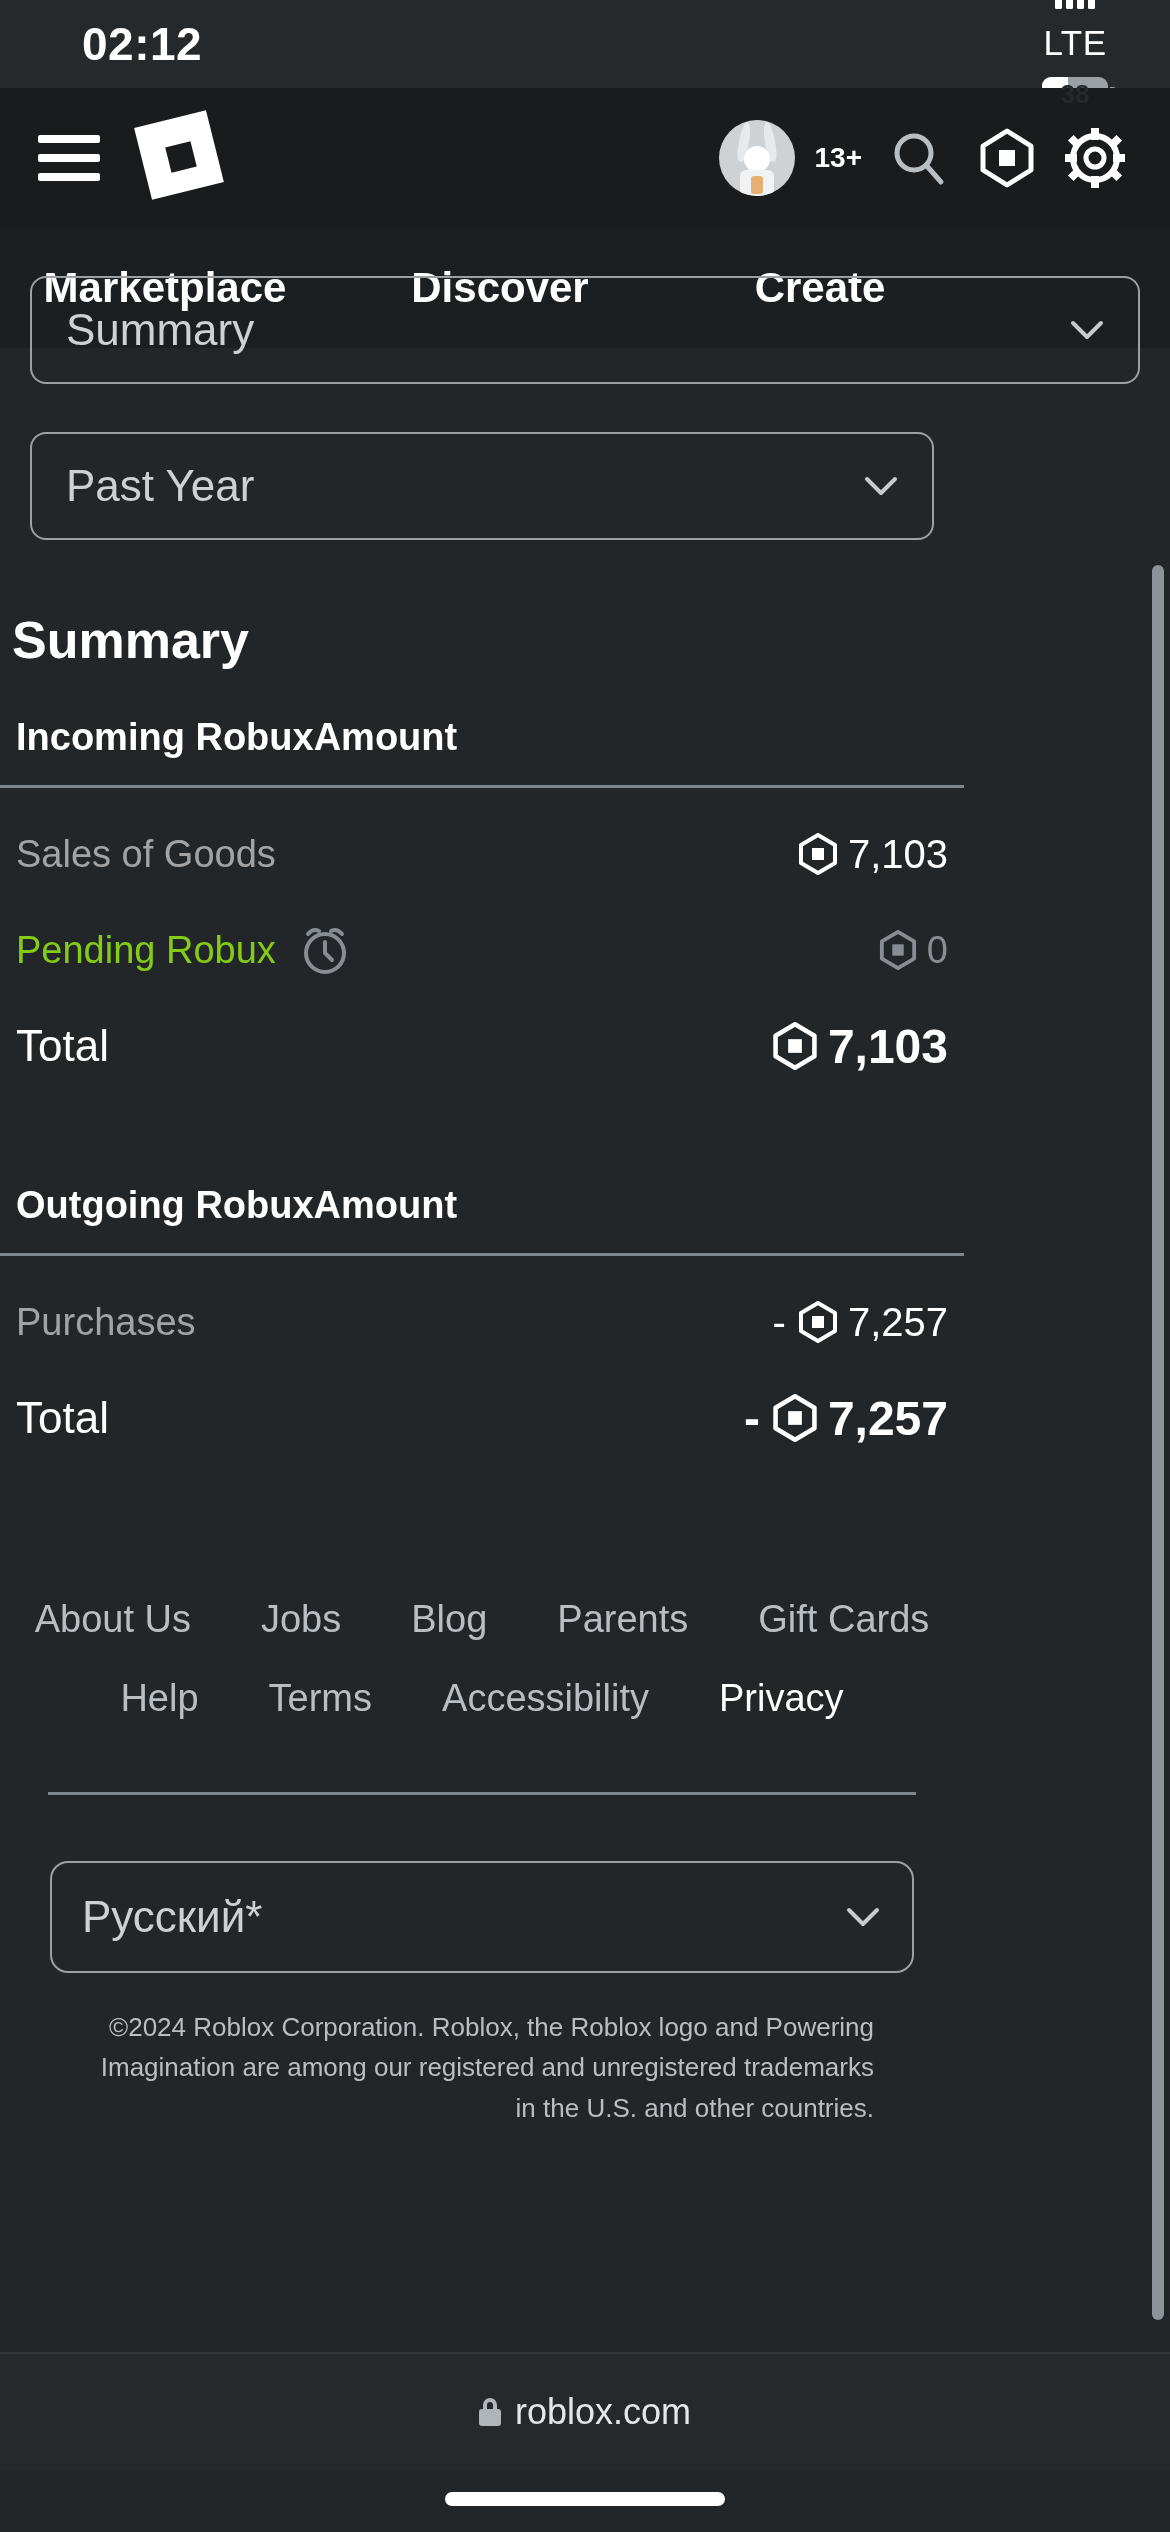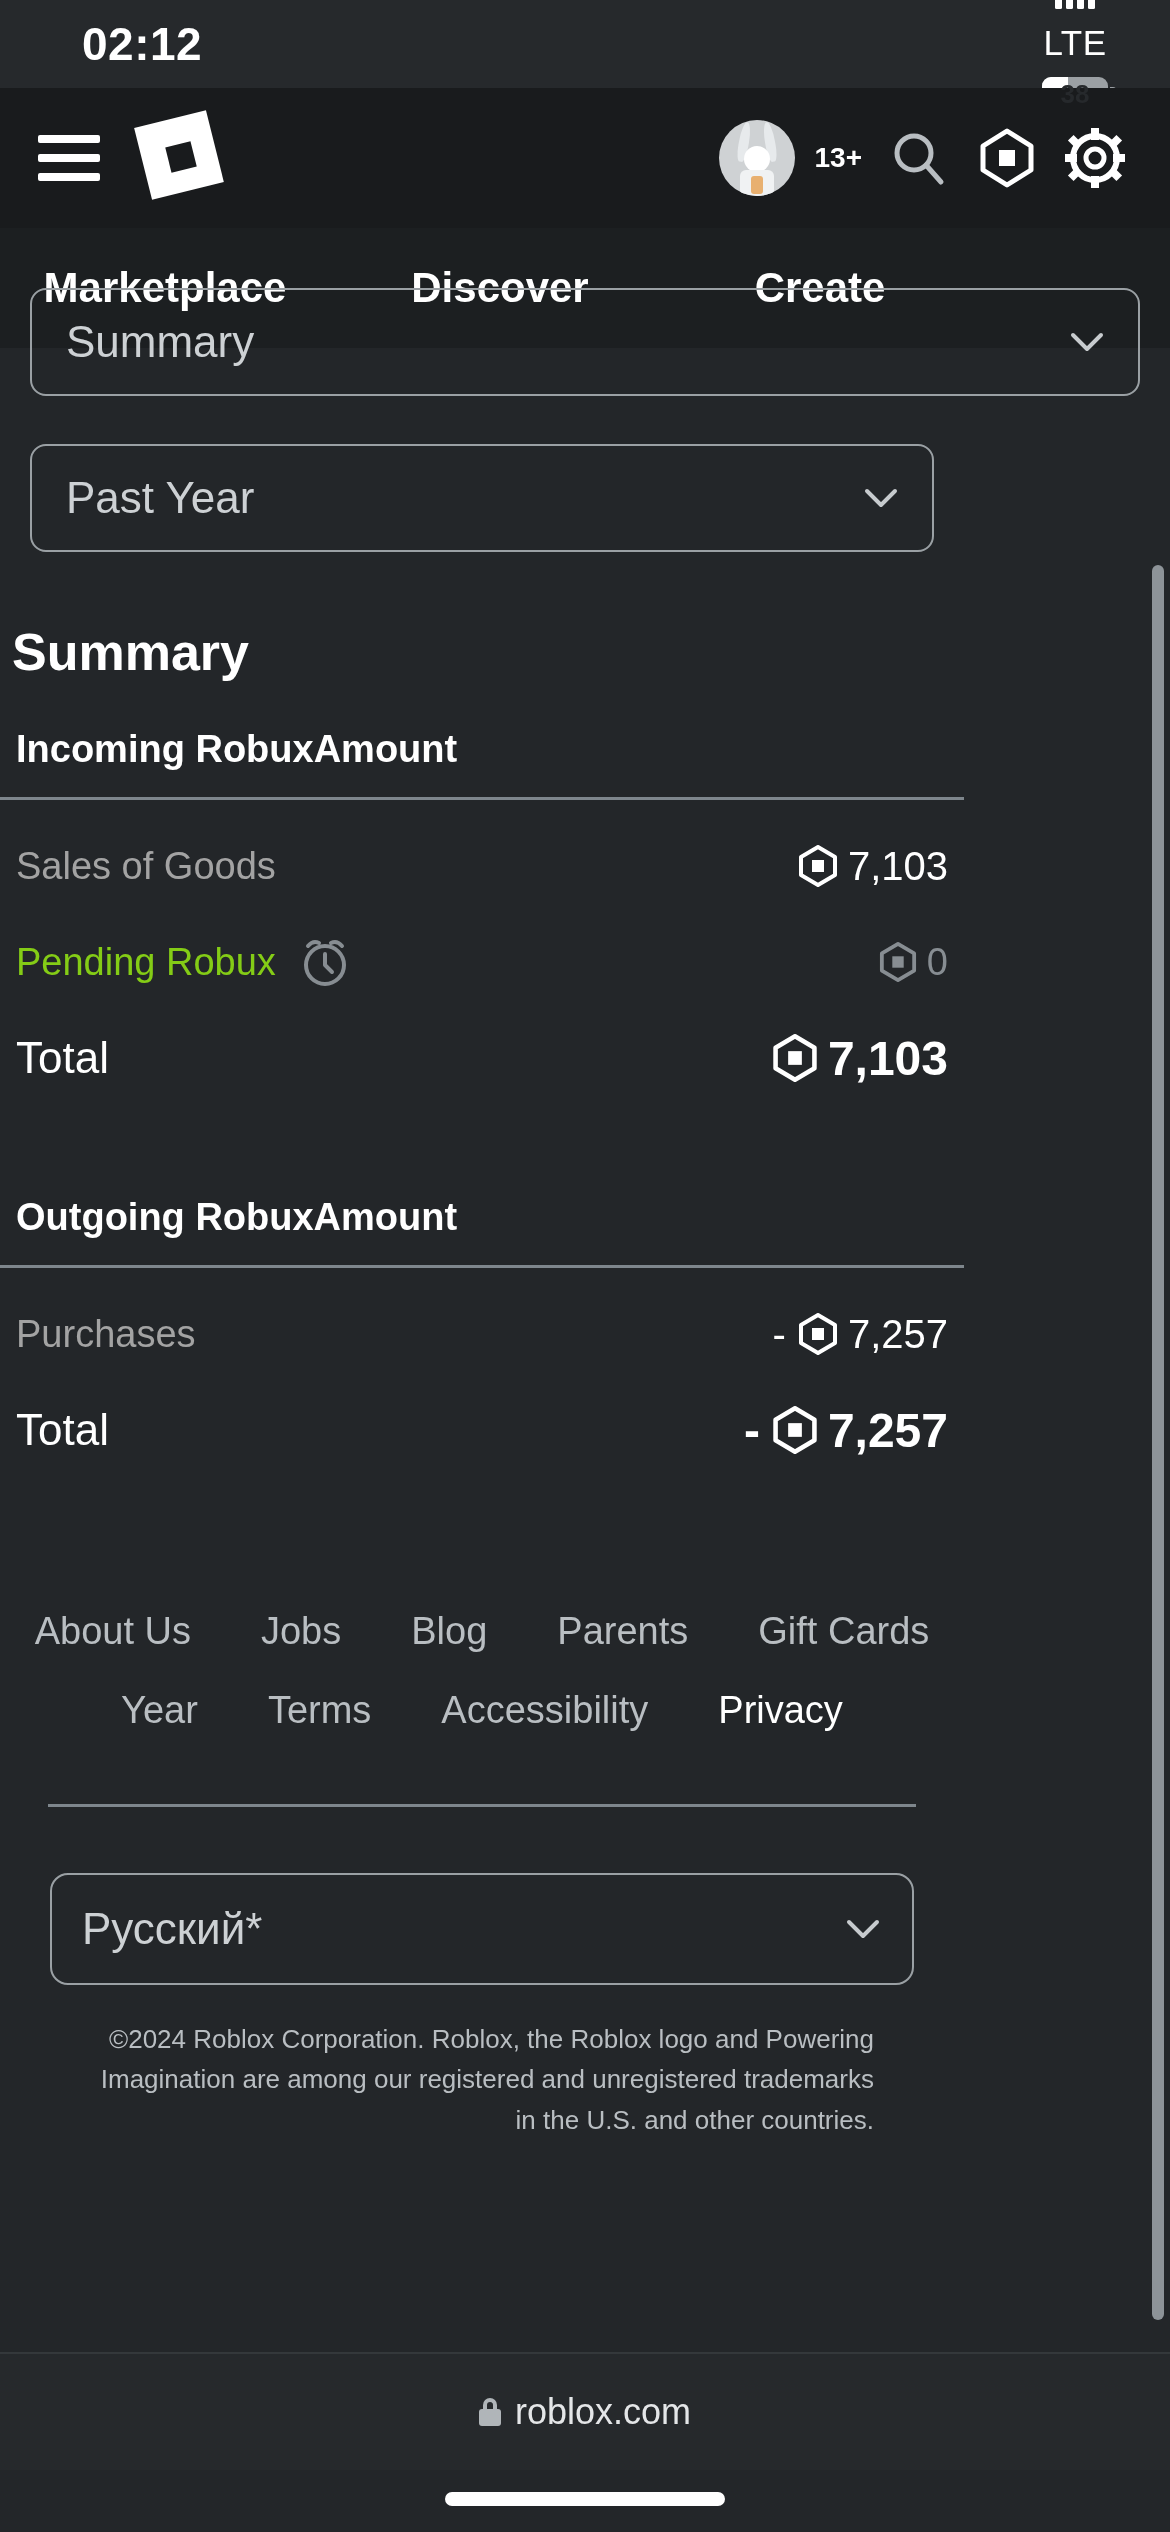--- a/index.html
+++ b/index.html
@@ -74,21 +74,21 @@
   .navtabs{
     position:absolute; top:228px; left:0; width:1170px; height:120px;
     background:#1c1f21; display:flex; align-items:center;
   }
   .navtab{ color:#fff; font-size:42px; font-weight:600; text-align:center; }
   .navtab.t1{ width:340px; }
   .navtab.t2{ width:330px; }
   .navtab.t3{ width:300px; }
 
   
-  .content{ position:absolute; top:348px; left:0; width:964px; height:2122px; }
+  .content{ position:absolute; top:336px; left:0; width:964px; height:2122px; }
 
   .field-label{ color:#b6bbbf; font-size:35px; margin:0 0 14px 30px; }
   .select{
     position:relative; margin:0 30px; height:108px; border:2px solid #9aa0a4;
     border-radius:16px; display:flex; align-items:center; padding:0 34px;
     background:transparent;
   }
   .select .val{ color:#cdd1d4; font-size:44px; }
   .select .chev{ position:absolute; right:34px; top:50%; margin-top:-11px;
                  width:34px; height:22px; }
@@ -370,21 +370,21 @@
 
     <div class="footer">
       <div class="flinks r1">
         <a class="flink">About Us</a>
         <a class="flink">Jobs</a>
         <a class="flink">Blog</a>
         <a class="flink">Parents</a>
         <a class="flink">Gift Cards</a>
       </div>
       <div class="flinks r2">
-        <a class="flink">Year</a>
+        <a class="flink">Help</a>
         <a class="flink">Terms</a>
         <a class="flink">Accessibility</a>
         <a class="flink bright">Privacy</a>
       </div>
 
       <div class="fdivider"></div>
 
       <div class="lang">
         <div class="val">Русский*</div>
         <div class="chev">

